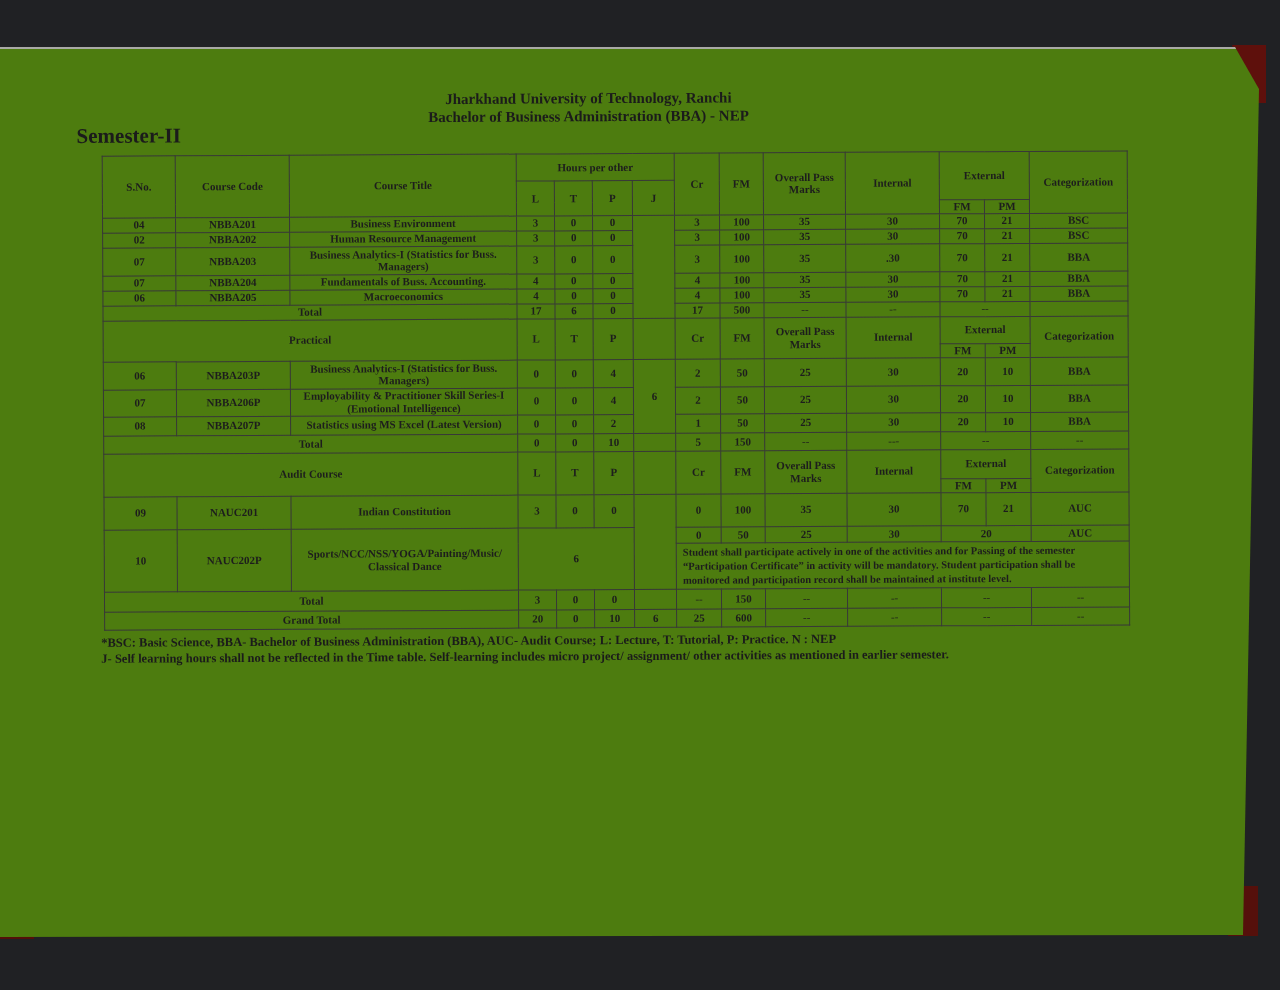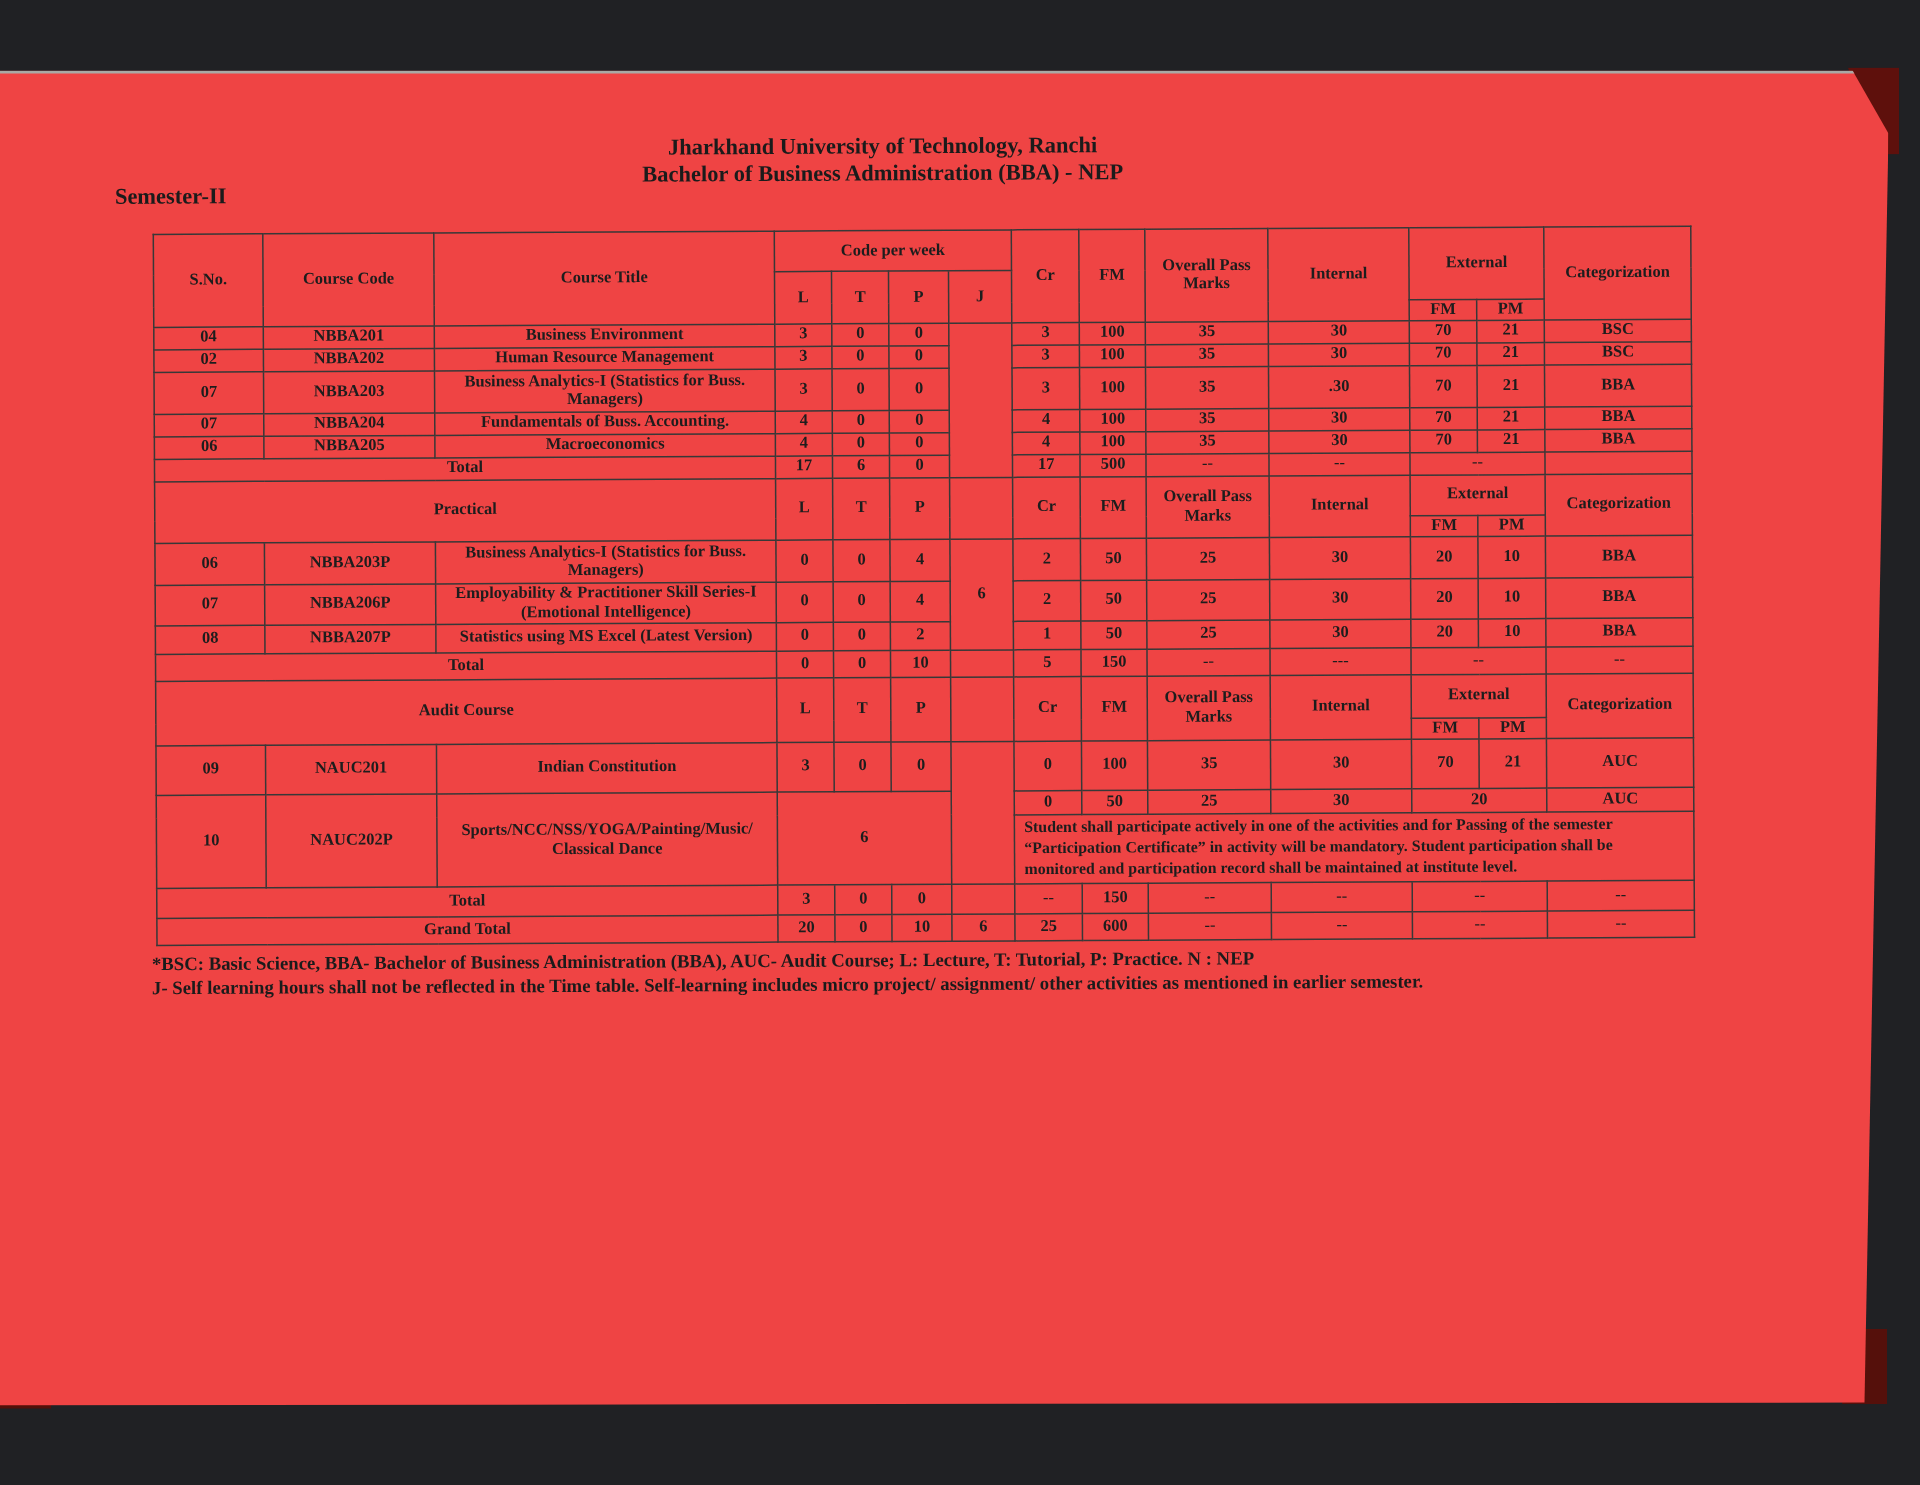--- a/index.html
+++ b/index.html
@@ -5,32 +5,32 @@
   html,body{margin:0;padding:0;}
   body{width:1280px;height:990px;background:#202124;overflow:hidden;
        font-family:"Liberation Serif","DejaVu Serif",serif;}
   .scene{position:relative;width:1280px;height:990px;}
   .artifact{position:absolute;}
   .red-tr{left:1226px;top:45px;width:40px;height:58px;background:#5e100c;
           clip-path:polygon(15% 0,100% 0,100% 100%,60% 100%);}
   .red-br{left:1228px;top:886px;width:30px;height:50px;background:#55100b;
           clip-path:polygon(30% 0,100% 0,100% 100%,0 100%);}
   .red-bl{left:0;top:931px;width:34px;height:8px;background:#531009;}
-  .page{position:absolute;left:0;top:47px;width:1259px;height:890px;background:#ef4444;
+  .page{position:absolute;left:0;top:47px;width:1259px;height:890px;background:#4d7c0f;
         border-top:2px solid #a9a9a5;
         clip-path:polygon(0 0,1235px 0,1259px 42px,1243px 888px,0 890px);}
   .nick1{left:1252px;top:498px;width:6px;height:22px;background:#46302c;opacity:.85;}
   .nick2{left:1252px;top:554px;width:5px;height:32px;background:#3d2a26;opacity:.8;}
   .content{position:absolute;left:0;top:0;width:100%;height:100%;
            transform:rotate(-0.3deg);transform-origin:50% 40%;color:#1b1b1b;}
   .title{position:absolute;left:0;width:1180px;text-align:center;
          font-weight:bold;font-size:15px;line-height:18px;}
   .t1{top:40px;}
   .t2{top:58px;}
-  .semester{position:absolute;left:78px;top:72px;font-weight:bold;font-size:15px;}
+  .semester{position:absolute;left:78px;top:72px;font-weight:bold;font-size:21px;}
   .tbl-wrap{position:absolute;left:103px;top:104px;}
   table{border-collapse:collapse;table-layout:fixed;width:1025px;}
   td{border:1px solid #383838;text-align:center;vertical-align:middle;
      font-weight:bold;font-size:11px;line-height:1.18;padding:0 2px;
      overflow:hidden;color:#1d1d1d;}
   .h27{height:27px}.h21{height:21px}.h13{height:13px}.h15{height:15px}
   .h28{height:28px}.h14{height:14px}.h19{height:19px}.h18{height:18px}
   .h29{height:29px}.h33{height:33px}.h16{height:16px}.h43{height:43px}
   .h20{height:20px}
   td.note{text-align:left;font-weight:600;font-size:10.6px;line-height:1.3;
@@ -72,21 +72,21 @@
               <col style="width:45px">
           <col style="width:45px">
               <col style="width:98px">
         </colgroup>
 
         <tbody>
               <tr class="h27">
           <td rowspan="3">S.No.</td>
           <td rowspan="3">Course Code</td>
           <td rowspan="3">Course Title</td>
-          <td colspan="4">Code per week</td>
+          <td colspan="4">Hours per other</td>
           <td rowspan="3">Cr</td>
           <td rowspan="3">FM</td>
           <td rowspan="3">Overall Pass Marks</td>
           <td rowspan="3">Internal</td>
           <td colspan="2" rowspan="2">External</td>
           <td rowspan="3">Categorization</td>
         </tr>
         <tr class="h21">
           <td rowspan="2">L</td>
           <td rowspan="2">T</td>

